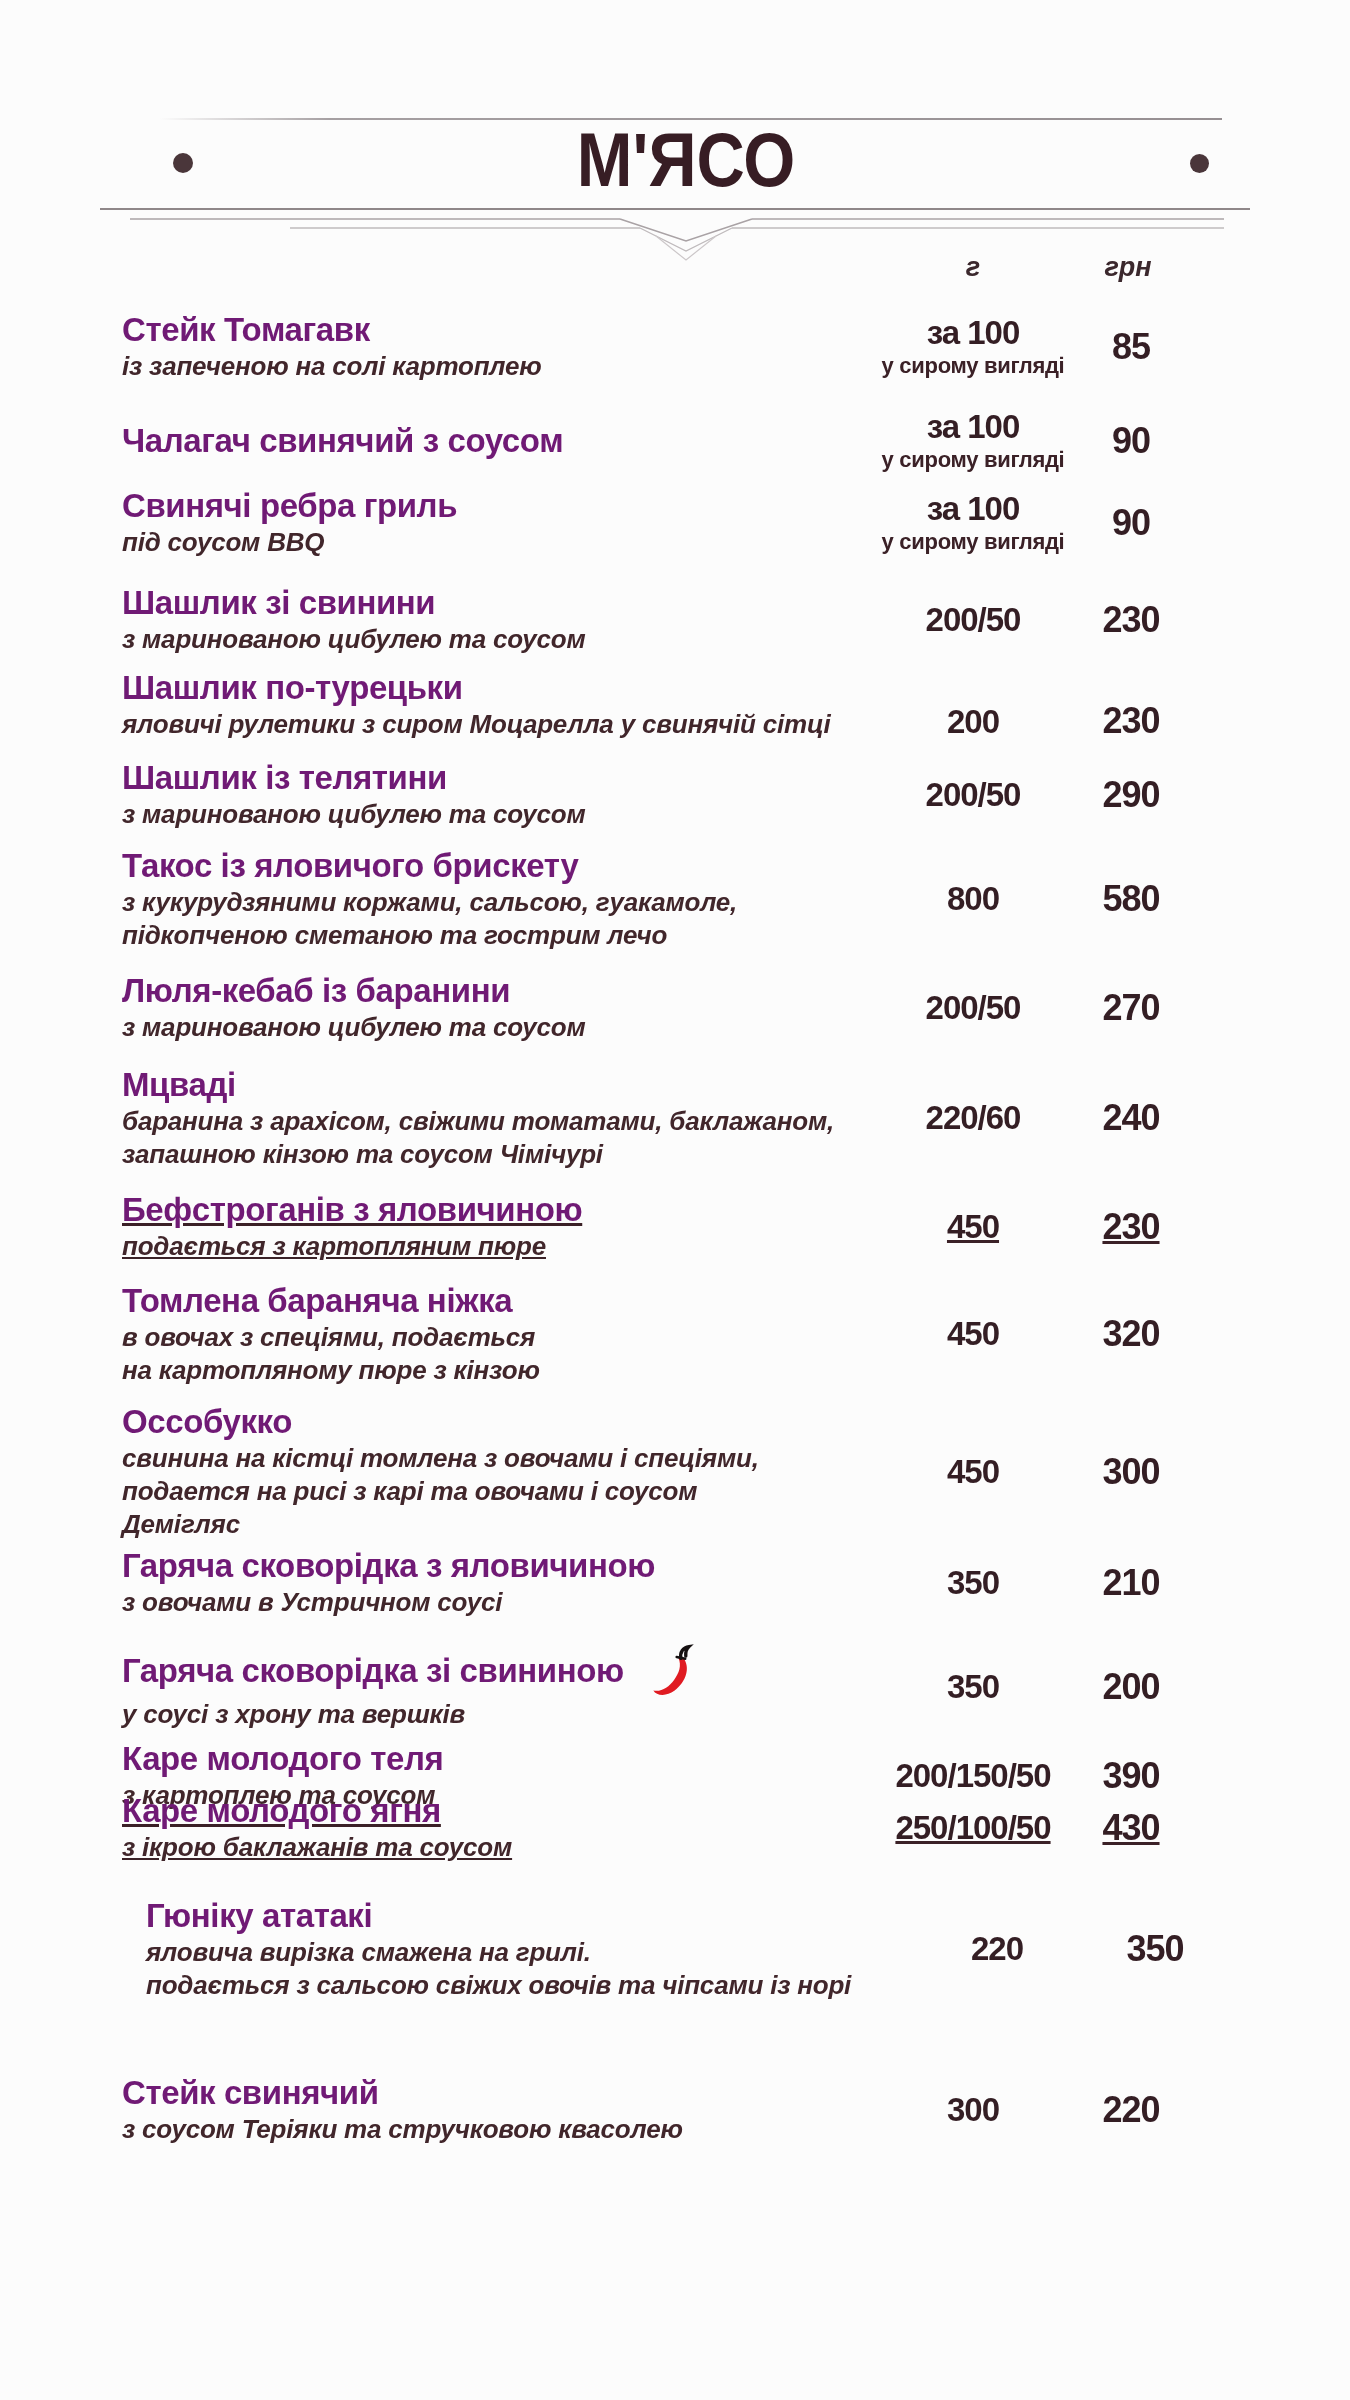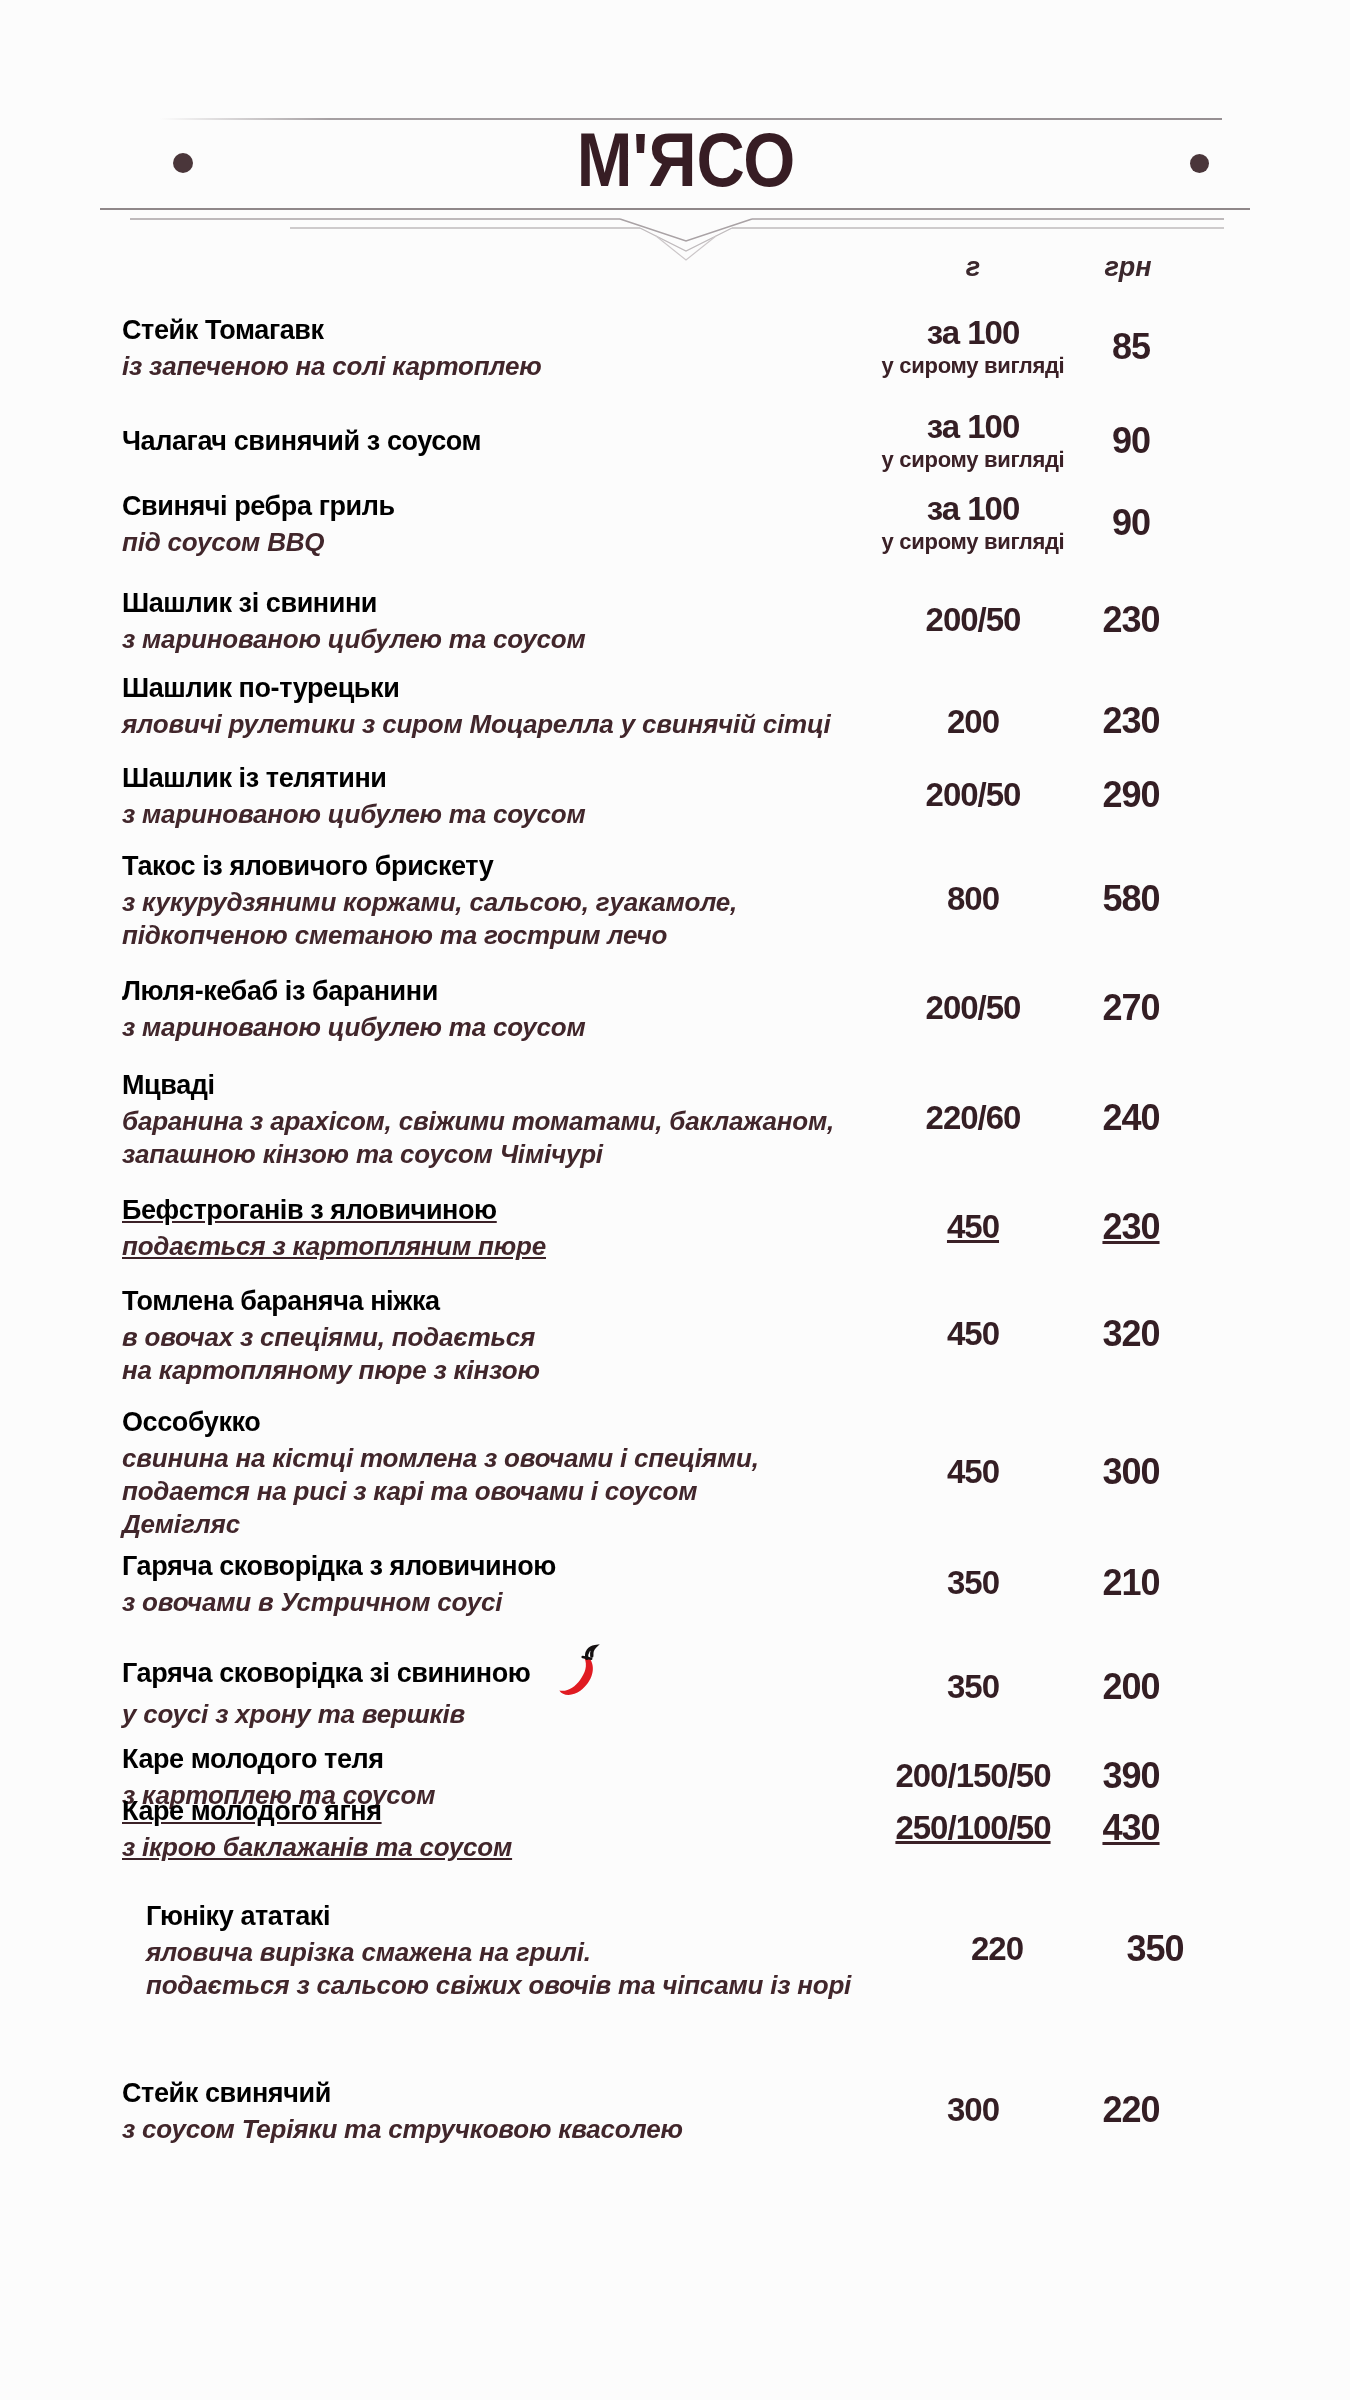--- a/index.html
+++ b/index.html
@@ -28,22 +28,22 @@
     font-style:italic;font-weight:bold;color:#3b282d;text-align:center;
   }
   .colhead.g{left:928px;width:90px;}
   .colhead.hrn{left:1073px;width:110px;}
   
   .row{position:absolute;left:0;width:1350px;display:flex;align-items:center;}
   .c-name{margin-left:122px;width:734px;}
   .c-weight{width:234px;text-align:center;}
   .c-price{width:82px;text-align:center;}
   .name{
-    font-size:27px;line-height:40px;font-weight:bold;letter-spacing:-.4px;
-    color:#000000;white-space:nowrap;
+    font-size:33px;line-height:40px;font-weight:bold;letter-spacing:-.4px;
+    color:#701a75;white-space:nowrap;
   }
   .desc{
     font-size:26px;line-height:33px;font-weight:bold;font-style:italic;
     letter-spacing:-.2px;color:#41262b;white-space:nowrap;
   }
   .weight{font-size:33px;line-height:38px;font-weight:bold;letter-spacing:-1px;color:#341e24;}
   .wnote{font-size:22px;line-height:28px;font-weight:bold;letter-spacing:-.3px;color:#3b2127;}
   .price{font-size:36px;line-height:40px;font-weight:bold;letter-spacing:-1px;color:#341e24;}
   .chili{display:inline-block;margin-left:24px;vertical-align:-16px;}
 </style>

